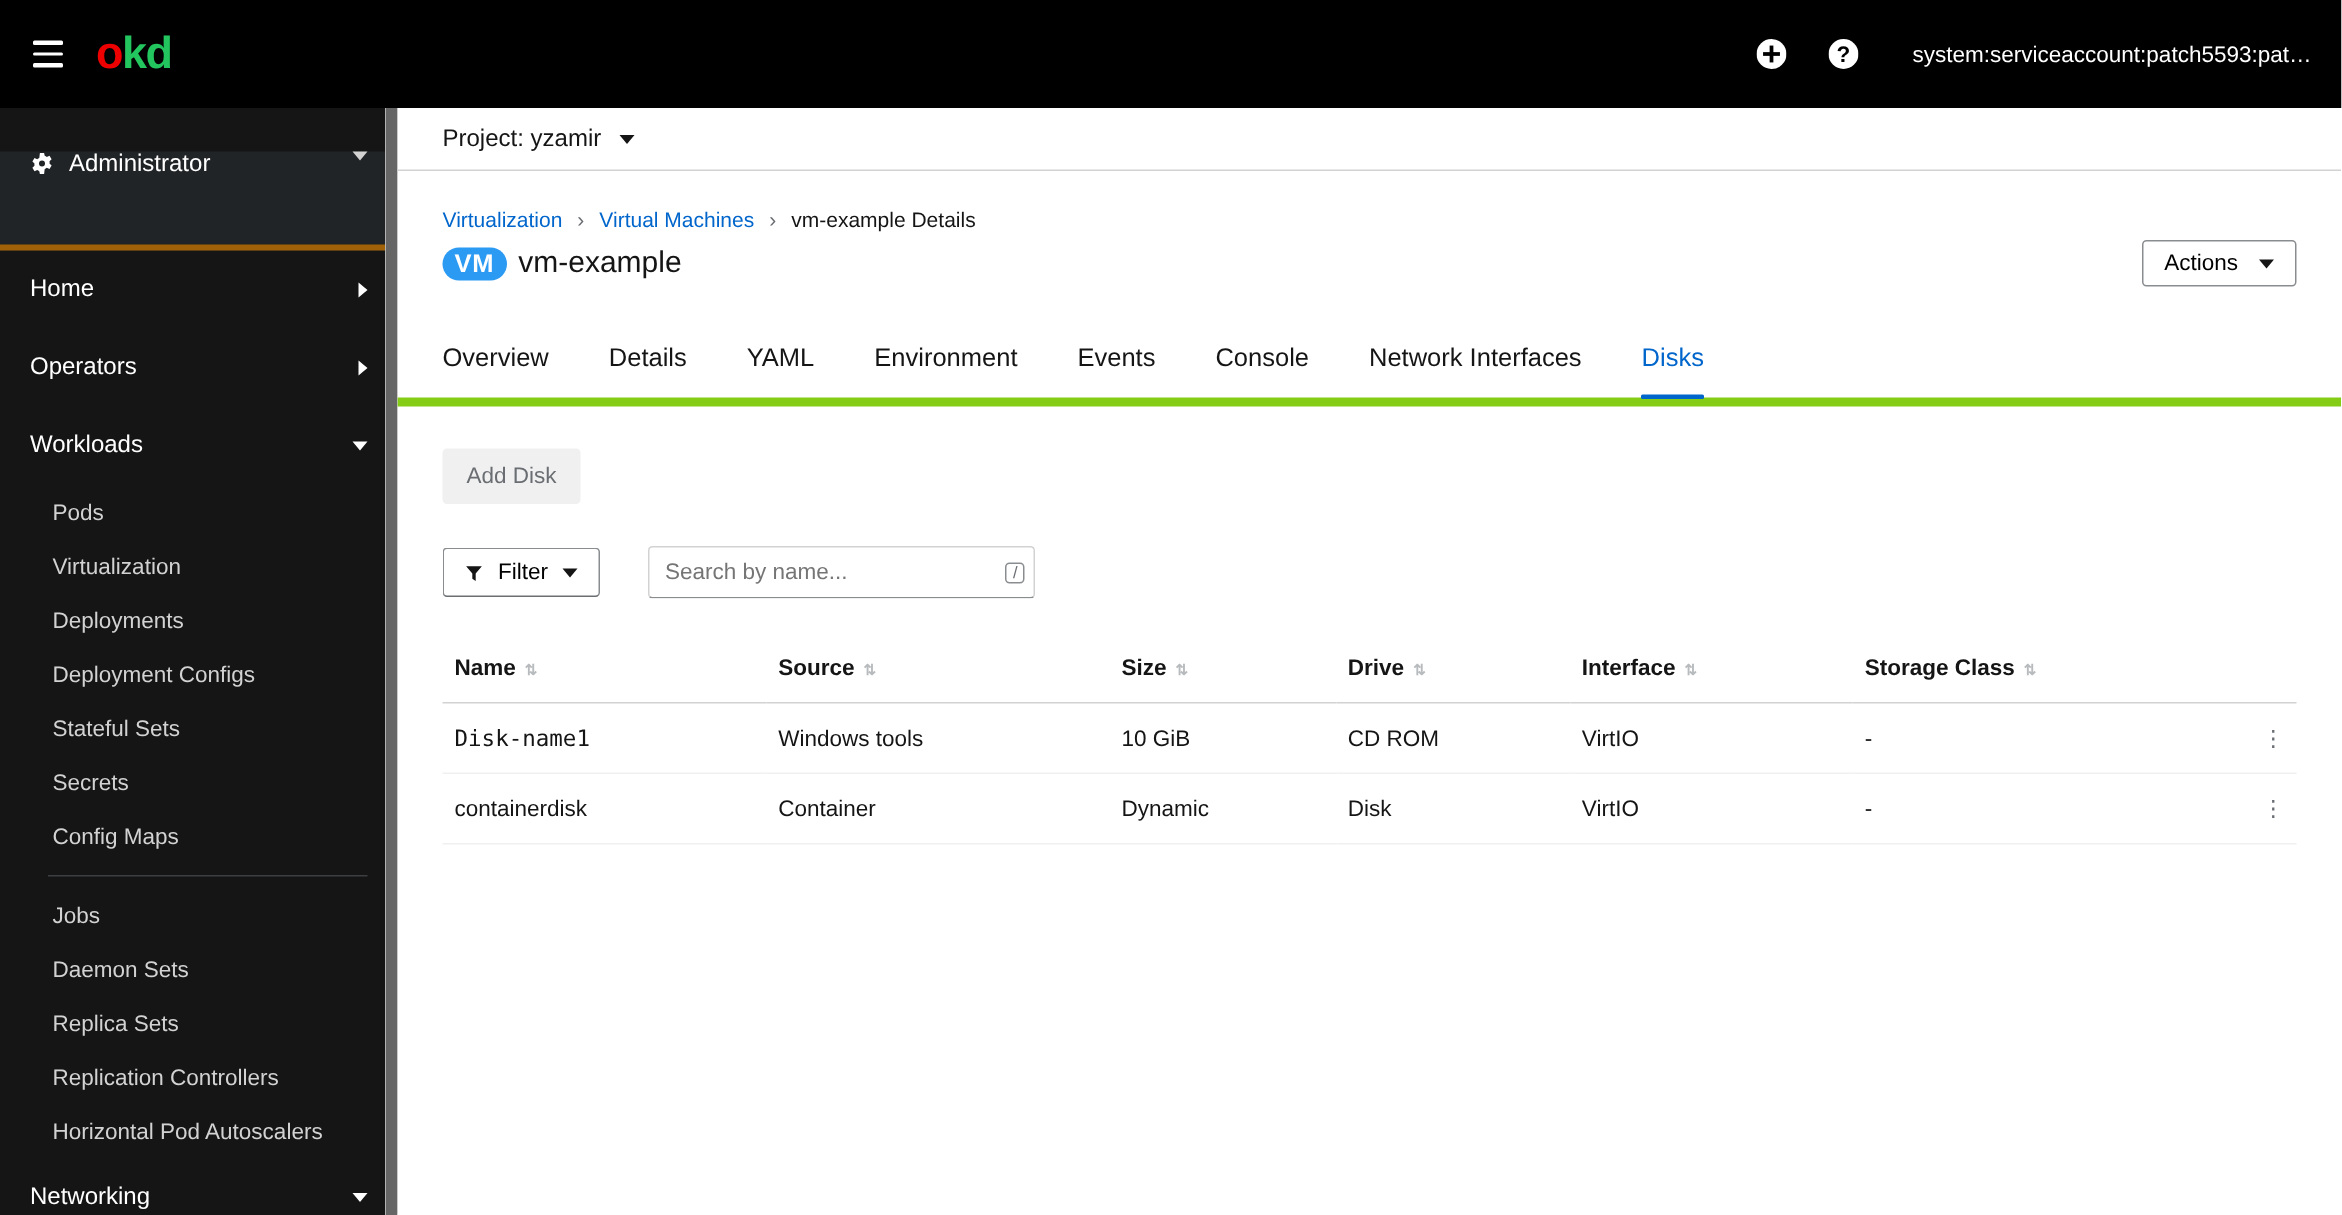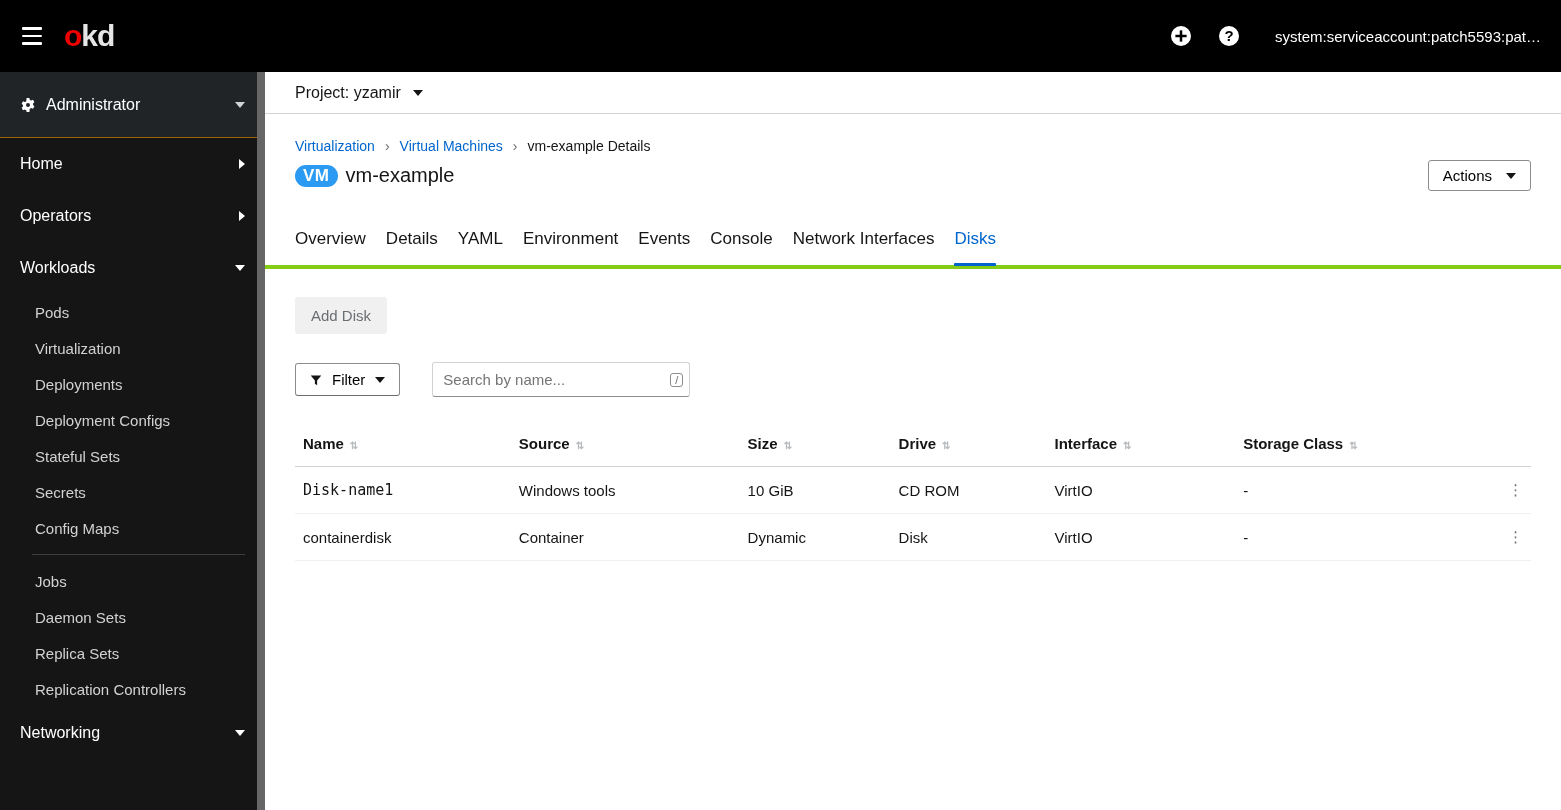--- a/index.html
+++ b/index.html
@@ -5,33 +5,33 @@
 * { margin:0; padding:0; box-sizing:border-box; }
 body { font-family:"RedHatText","Helvetica Neue",Arial,sans-serif; font-size:14px; color:#151515; background:#fff; overflow:hidden; }
 .root { display:flex; flex-direction:column; width:1561px; height:810px; }
 
 
 .masthead { height:72px; background:#000; color:#fff; display:flex; align-items:center; padding:0 20px 0 12px; flex-shrink:0; }
 .hamburger { width:40px; height:40px; display:flex; flex-direction:column; justify-content:center; gap:5px; padding:8px 10px; cursor:pointer; }
 .hamburger span { height:2.5px; background:#fff; border-radius:1px; }
 .logo { margin-left:12px; display:flex; align-items:center; gap:0; font-size:30px; font-weight:700; letter-spacing:-1px; }
 .logo .o { color:#e00; }
-.logo .kd { color:#e5e5e5; }
+.logo .kd { color:#22c55e; }
 .masthead-spacer { flex:1; }
 .mast-icons { display:flex; align-items:center; gap:28px; margin-right:36px; }
 .mast-icon-btn { width:20px; height:20px; cursor:pointer; color:#fff; }
 .mast-user { font-size:15px; color:#fff; max-width:300px; white-space:nowrap; overflow:hidden; text-overflow:ellipsis; cursor:pointer; }
 
 
 .body { flex:1; display:flex; overflow:hidden; }
 
 
 .sidebar { width:265px; background:#151515; color:#d2d2d2; flex-shrink:0; display:flex; flex-direction:column; position:relative; }
 .sidebar::after{ content:""; position:absolute; right:0; top:0; width:8px; height:100%; background:#666; border-radius:0; }
-.perspective { height:66px; display:flex; align-items:center; padding:0 20px; background:#212427; border-bottom:1px solid #a16207; cursor:pointer; position:relative; }
+.perspective { height:66px; display:flex; padding:0 20px; background:#212427; border-bottom:4px solid #a16207; cursor:pointer; position:relative;margin-top:29px; }
 .perspective .cog { width:16px; height:16px; margin-right:10px; }
 .perspective-label { color:#fff; font-size:16px; font-weight:500; }
 .perspective .caret { margin-left:auto; }
 
 .nav-scroll { flex:1; overflow-y:auto; }
 .nav-scroll::-webkit-scrollbar{display:none;}
 .nav-group-hdr { height:52px; display:flex; align-items:center; padding:0 20px; cursor:pointer; }
 .nav-group-hdr .label { color:#fff; font-size:16px; flex:1; }
 .nav-sub { padding-left:35px; }
 .nav-item, .nav-subitem { height:36px; display:flex; align-items:center; color:#d2d2d2; font-size:15px; cursor:pointer; padding-right:20px; }
@@ -46,21 +46,21 @@
 .page-head { padding:24px 30px 0 30px; }
 .crumbs { display:flex; align-items:center; gap:10px; font-size:14px; margin-bottom:6px; }
 .crumbs a { color:#0066cc; text-decoration:none; cursor:pointer; }
 .crumbs .sep { color:#6a6e73; }
 .crumbs .cur { color:#151515; }
 .title-row { display:flex; align-items:center; }
 .vm-badge { background:#2b9af3; color:#fff; font-weight:700; border-radius:12px; padding:1px 8px; font-size:17px; margin-right:8px; letter-spacing:.5px; }
 .page-title { font-size:20px; font-weight:400; }
 .actions-btn { margin-left:auto; border:1px solid #8a8d90; background:#fff; border-radius:3px; padding:6px 14px; display:flex; align-items:center; gap:14px; cursor:pointer; font-size:15px; }
 
-.tabs { margin-top:28px; border-bottom:4px solid #84cc16; display:flex; gap:20px; padding:0 30px; }
+.tabs { margin-top:28px; border-bottom:6px solid #84cc16; display:flex; gap:40px; padding:0 30px; }
 .tab { padding:10px 0 16px 0; font-size:17px; color:#151515; cursor:pointer; position:relative; }
 .tab.active { color:#0066cc; }
 .tab.active::after { content:""; position:absolute; left:0; right:0; bottom:-1px; height:3px; background:#0066cc; border-radius:1px; }
 
 .content { padding:28px 30px; }
 .add-btn { background:#f0f0f0; color:#6a6e73; border:none; border-radius:3px; padding:10px 16px; font-size:15px; cursor:default; }
 
 .toolbar { display:flex; gap:32px; margin-top:28px; align-items:center; }
 .filter-btn { border:1px solid #8a8d90; background:#fff; border-radius:3px; padding:7px 14px; display:flex; align-items:center; gap:10px; cursor:pointer; border-bottom:1px solid #6a6e73; font-size:15px; }
 .search-wrap { position:relative; border:1px solid #8a8d90; border-top-color:#d2d2d2; border-left-color:#d2d2d2; border-right-color:#d2d2d2; border-radius:3px; width:258px; }
@@ -144,20 +144,21 @@
           <div class="nav-subitem">Stateful Sets</div>
           <div class="nav-subitem">Secrets</div>
           <div class="nav-subitem">Config Maps</div>
         </div>
         <div class="nav-divider"></div>
         <div class="nav-sub">
           <div class="nav-subitem">Jobs</div>
           <div class="nav-subitem">Daemon Sets</div>
           <div class="nav-subitem">Replica Sets</div>
           <div class="nav-subitem">Replication Controllers</div>
+          <div class="nav-subitem">Horizontal Pod Autoscalers</div>
         </div>
         <div class="nav-group-hdr">
           <span class="label">Networking</span>
           <span class="caret-down" style="color:#fff"></span>
         </div>
       </div>
     </div>
 
     <div class="main">
       <div class="project-bar">

